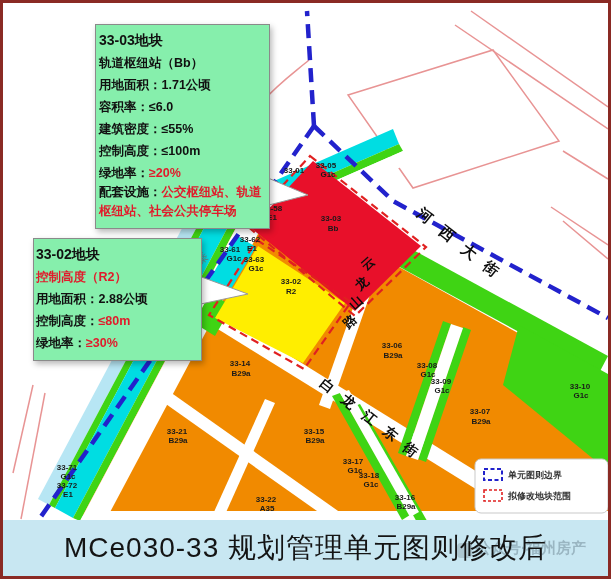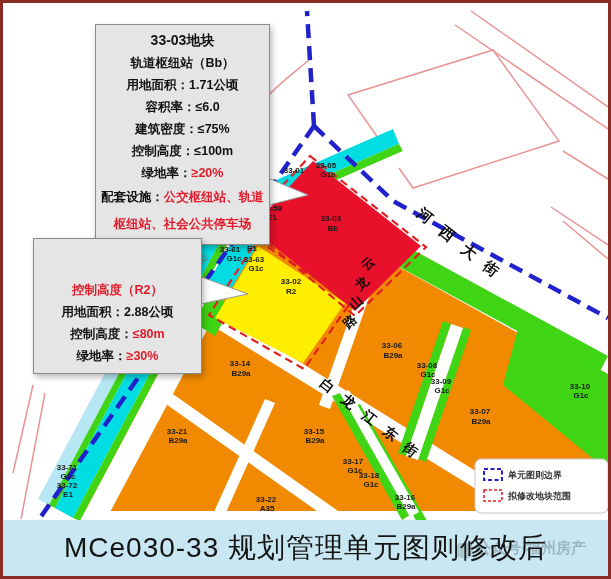--- a/index.html
+++ b/index.html
@@ -1,26 +1,26 @@
 <!DOCTYPE html>
 <html><head>
 <meta charset="utf-8">
 <style>
   html,body{margin:0;padding:0;background:#fff;}
   #frame{position:relative;width:611px;height:579px;box-sizing:border-box;
          border:3px solid #8a2a24;overflow:hidden;background:#fff;
          font-family:"Liberation Sans",sans-serif;}
   #map-svg{position:absolute;left:0;top:0;}
-  .callout{position:absolute;background:#e5e5e5;border:1px solid #8a8a8a;
-           box-shadow:2px 3px 6px rgba(0,0,0,.28);text-align:center;
+  .callout{position:absolute;background:#86efac;border:1px solid #8a8a8a;
+           box-shadow:2px 3px 6px rgba(0,0,0,.28);text-align:left;
            font-weight:700;color:#111;}
   .callout .t{font-size:14px;line-height:23px;}
   .callout .r{font-size:12.5px;line-height:22px;white-space:nowrap;}
-  .callout .r.wrap{white-space:normal;line-height:27px;}
-  .red{color:#e11b2b;margin-top:36px;}
+  .callout .r.wrap{white-space:normal;line-height:19px;font-family:Liberation Mono, monospace;}
+  .red{color:#e11b2b;}
   #box1{left:92px;top:21px;width:167px;padding:4px 3px 6px 3px;}
   #box2{left:30px;top:235px;width:163px;padding:4px 2px 6px 2px;}
   #caption-bar{position:absolute;left:0;top:517px;width:605px;height:56px;
                background:#c8e7f2;display:flex;align-items:center;justify-content:center;}
   #caption-text{position:relative;z-index:2;font-family:Liberation Sans, sans-serif;
                 font-size:28px;color:#141414;letter-spacing:1px;white-space:nowrap;}
   #watermark{position:absolute;z-index:1;right:22px;top:19px;display:flex;align-items:flex-end;
              gap:4px;opacity:.5;color:#6d8693;font-size:15px;font-weight:700;}
   #watermark .wm-icon{display:inline-block;width:15px;height:15px;border-radius:4px;
              background:#93a8b2;}
@@ -185,27 +185,28 @@
     <rect x="481" y="487" width="18" height="11" fill="none" stroke="#e02020" stroke-width="1.6" stroke-dasharray="3 2"></rect>
     <text x="505" y="496" font-size="9" font-weight="700" fill="#333">拟修改地块范围</text>
   </g>
 </svg>
 
 <div id="box1" class="callout">
   <div class="t">33-03地块</div>
   <div class="r">轨道枢纽站（Bb）</div>
   <div class="r"><span>用地面积：</span><span>1.71公顷</span></div>
   <div class="r"><span>容积率：</span><span>≤6.0</span></div>
-  <div class="r"><span>建筑密度：</span><span>≤75%</span></div>
+  <div class="r"><span>建筑密度：</span><span>≤55%</span></div>
   <div class="r"><span>控制高度：</span><span>≤100m</span></div>
   <div class="r"><span>绿地率：</span><span class="red">≥20%</span></div>
   <div class="r wrap"><span>配套设施：</span><span class="red">公交枢纽站、轨道枢纽站、社会公共停车场</span></div>
 </div>
 
 <div id="box2" class="callout">
+  <div class="t">33-02地块</div>
   <div class="r red">控制高度（R2）</div>
   <div class="r"><span>用地面积：</span><span>2.88公顷</span></div>
   <div class="r"><span>控制高度：</span><span class="red">≤80m</span></div>
   <div class="r"><span>绿地率：</span><span class="red">≥30%</span></div>
 </div>
 
 <div id="caption-bar">
   <div id="watermark">
     <span class="wm-icon"></span>
     <span>公众号·福州房产</span>

